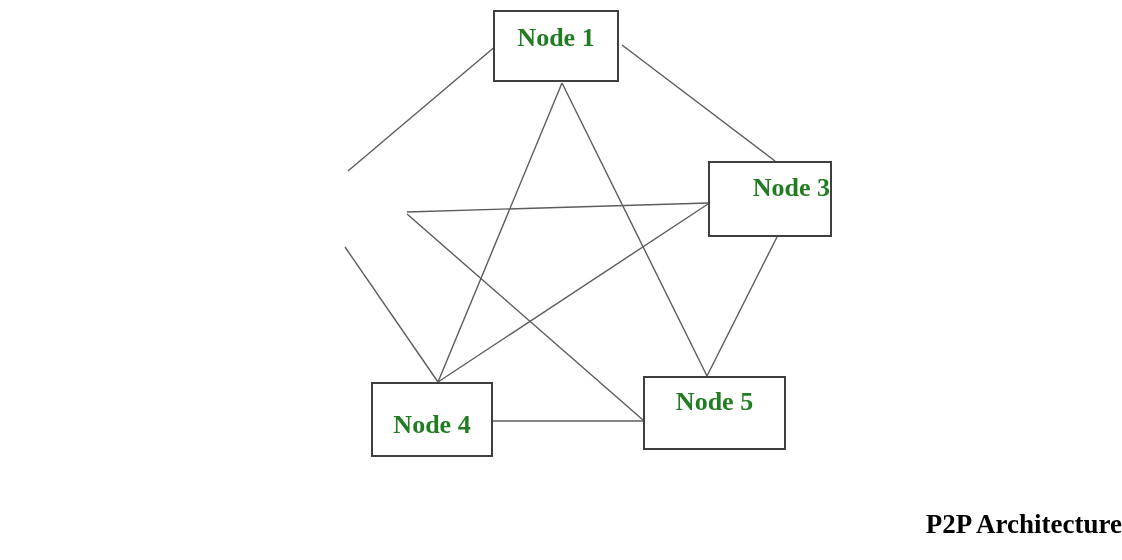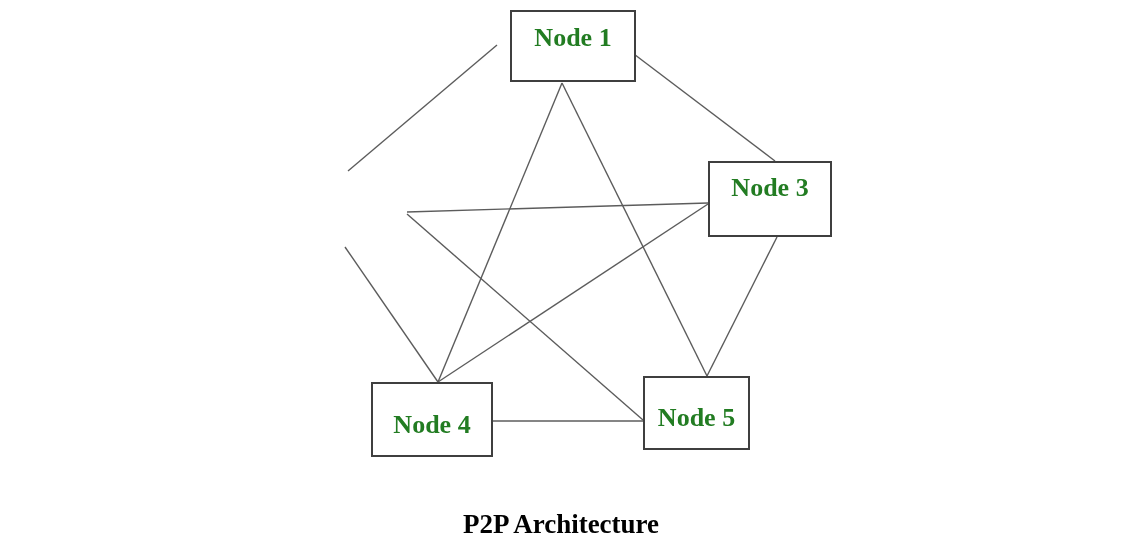--- a/index.html
+++ b/index.html
@@ -30,31 +30,31 @@
     position: absolute;
     box-sizing: border-box;
     background: #ffffff;
     border: 2px solid #3f3f3f;
     text-align: center;
     color: #227c22;
     font-weight: bold;
     font-size: 26px;
     line-height: 1.1;
   }
-  .node-1 { left: 510px; top: 10px;  width: 126px; height: 72px; padding-top: 12px; }
+  .node-1 { left: 493px; top: 10px;  width: 126px; height: 72px; padding-top: 12px; }
   .node-2 { left: 285px; top: 171px; width: 122px; height: 76px; padding-top: 10px; }
-  .node-3 { left: 708px; top: 161px; width: 124px; height: 76px; padding-top: 11px; }
+  .node-3 { left: 708px; top: 161px; width: 124px; height: 76px; padding-top: 11px; text-align: right; }
   .node-4 { left: 371px; top: 382px; width: 122px; height: 75px; padding-top: 27px; }
-  .node-5 { left: 643px; top: 376px; width: 107px; height: 74px; padding-top: 26px; }
+  .node-5 { left: 643px; top: 376px; width: 143px; height: 74px; padding-top: 10px; }
   .diagram-title {
     position: absolute;
     left: 0;
     top: 509px;
     width: 1122px;
-    text-align: center;
+    text-align: right;
     color: #000000;
     font-weight: bold;
     font-size: 27px;
   }
 </style>
 </head>
 <body>
 
 <div class="canvas">
 

